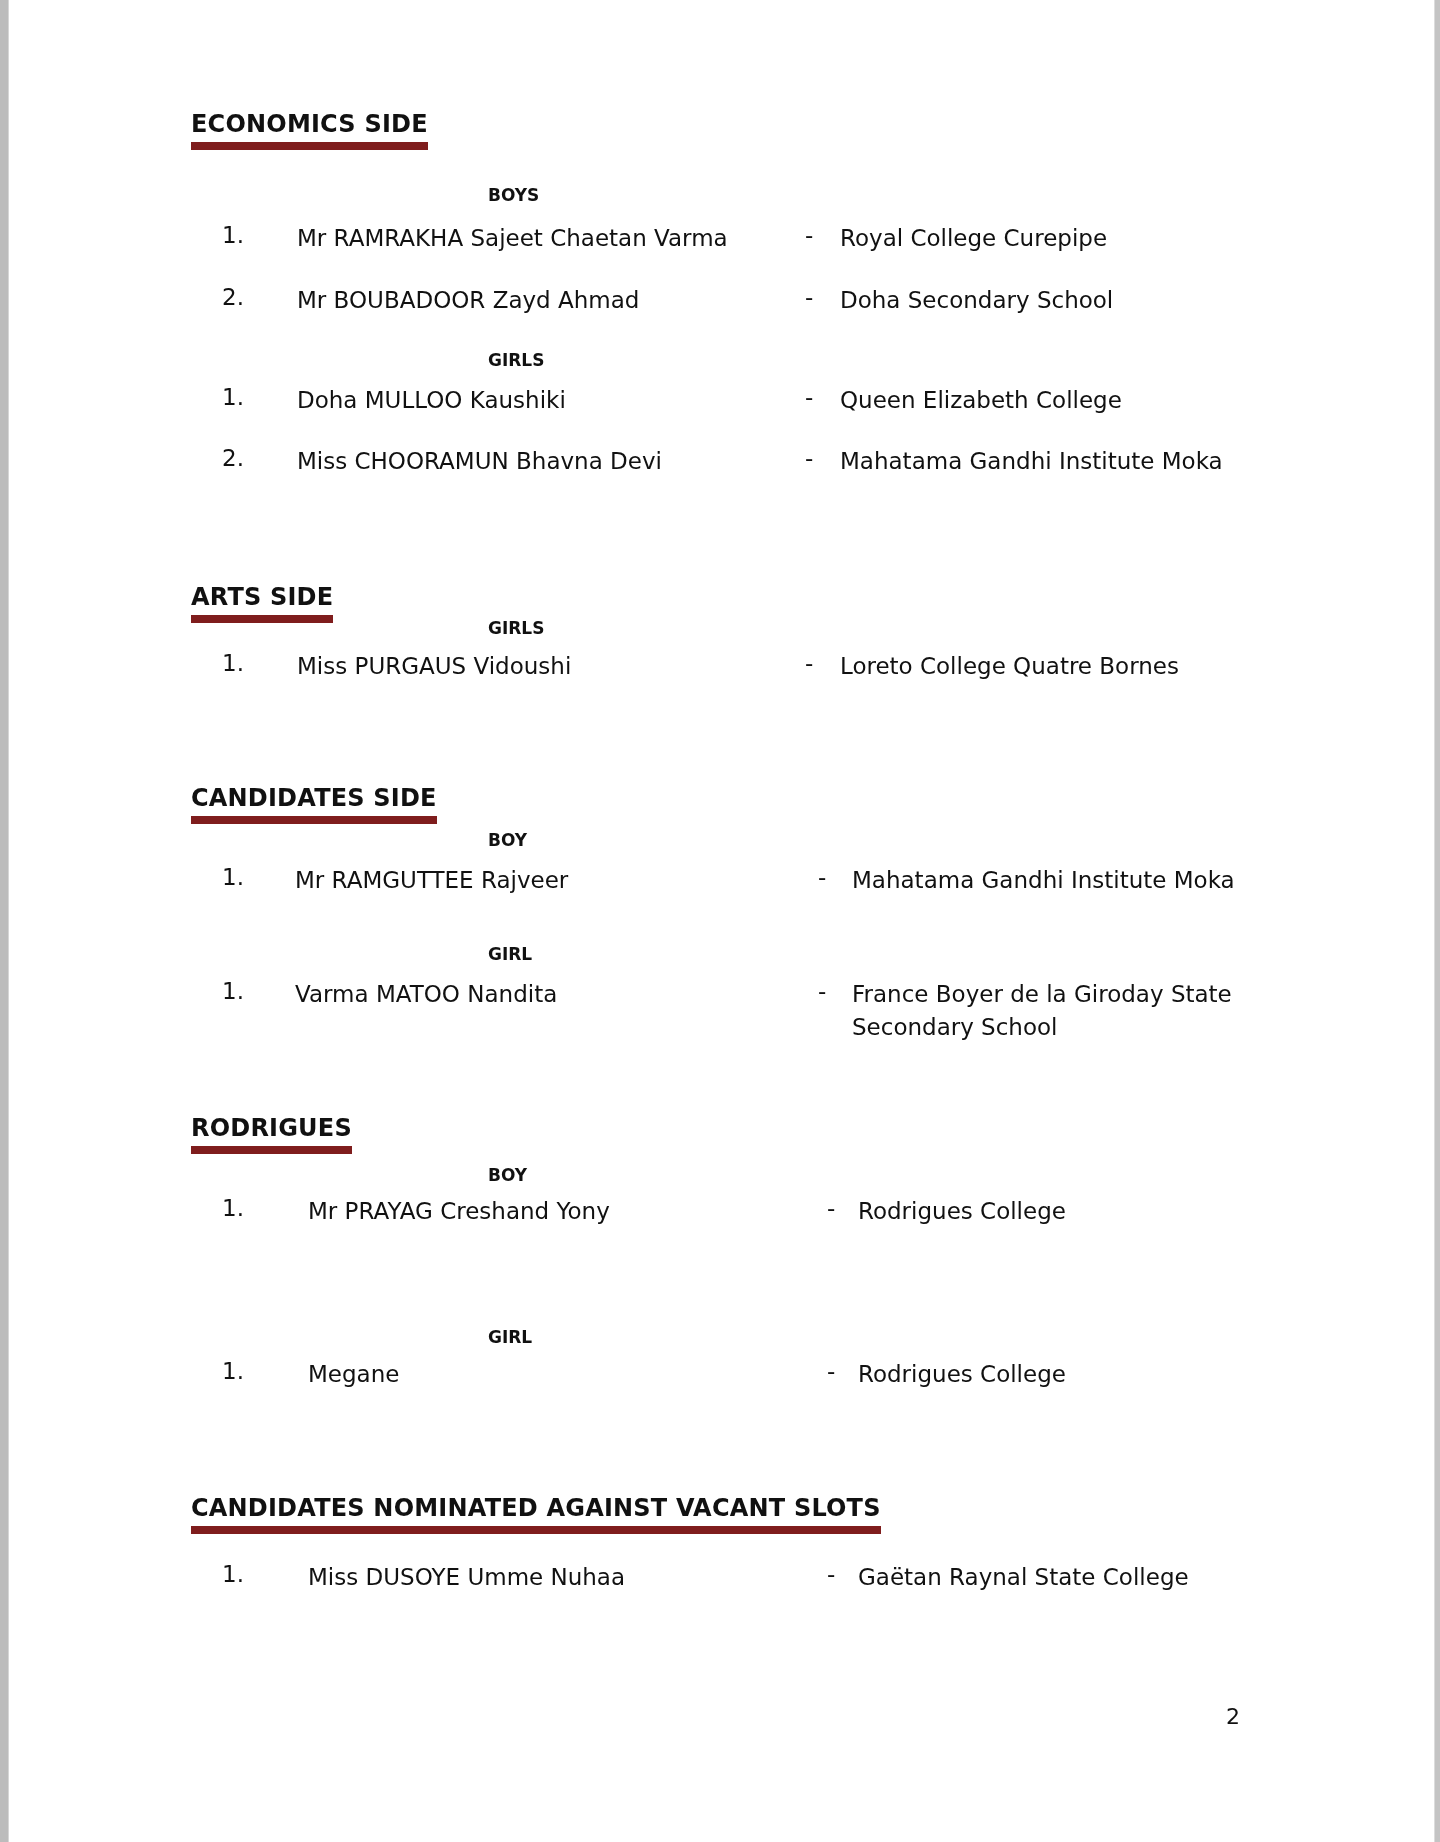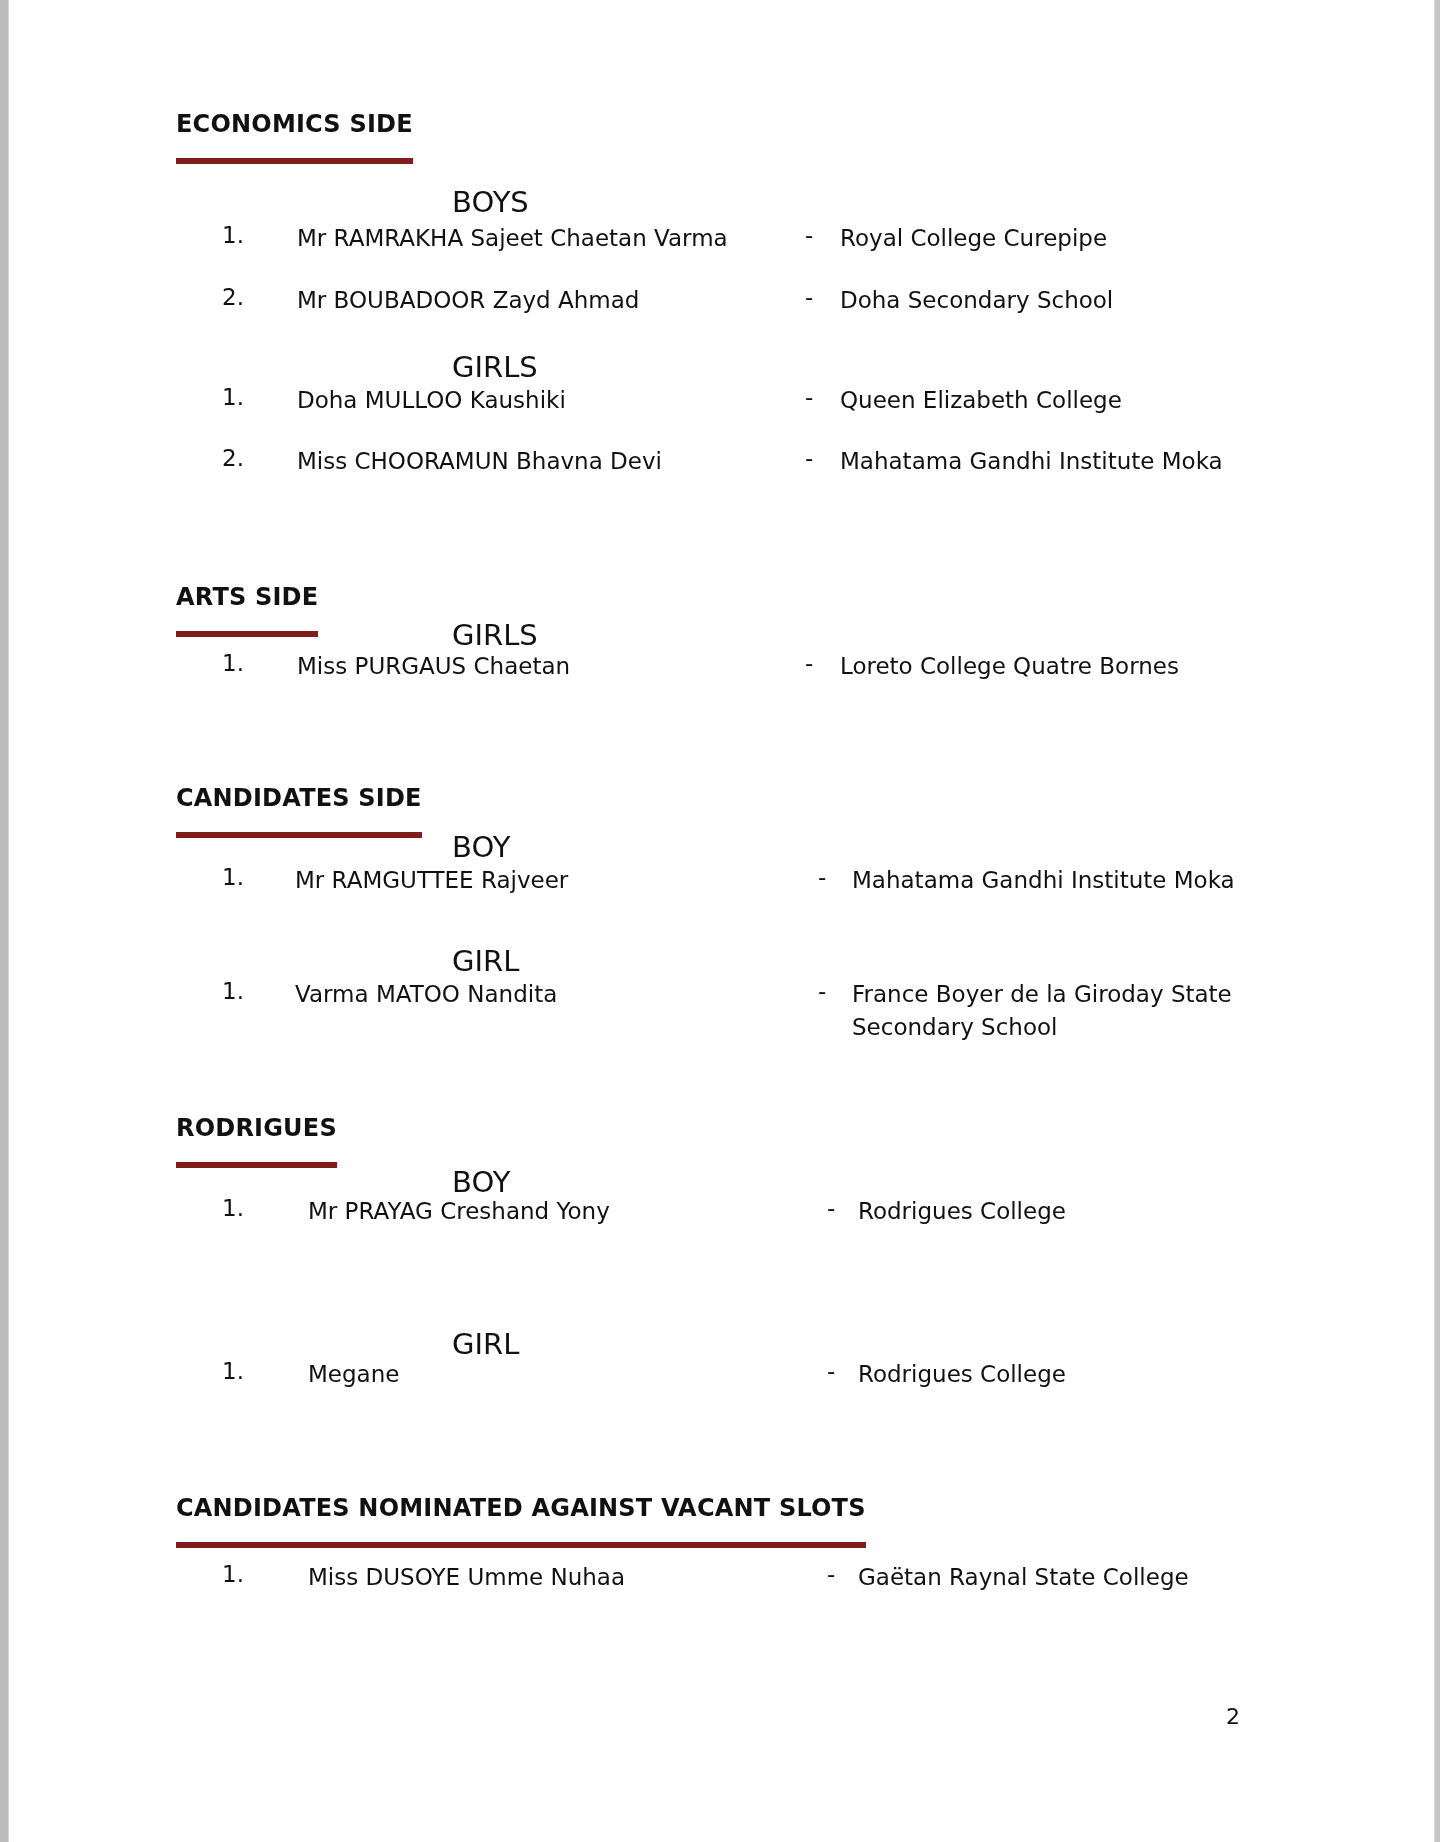--- a/index.html
+++ b/index.html
@@ -14,28 +14,28 @@
   .edge-left{
     position:absolute;left:0;top:0;width:8px;height:1842px;
     background:#bcbcbc;border-right:1px solid #d6d6d6;
   }
   .edge-right{
     position:absolute;right:0;top:0;width:5px;height:1842px;
     background:#c4c4c4;border-left:1px solid #dcdcdc;
   }
   .doc{position:absolute;left:0;top:0;width:1440px;height:1842px;}
   .sec-title{
-    position:absolute;left:176px;
+    position:absolute;left:191px;
     font-size:24px;font-weight:bold;letter-spacing:0.2px;
-    border-bottom:6px solid #7f1d1d;padding-bottom:20px;
+    border-bottom:8px solid #7f1d1d;padding-bottom:4px;
     white-space:nowrap;
   }
   .grp-label{
-    position:absolute;left:452px;
-    font-size:29px;font-weight:normal;white-space:nowrap;
+    position:absolute;left:488px;
+    font-size:17px;font-weight:bold;white-space:nowrap;
   }
   .row{position:absolute;left:0;width:1440px;font-size:23px;}
   .row .num{position:absolute;white-space:nowrap;}
   .row .name{position:absolute;width:500px;}
   .row .dash{position:absolute;white-space:nowrap;}
   .row .school{position:absolute;width:430px;}
   .l{display:block;line-height:33px;}
   
   .pa .num{left:222px;} .pa .name{left:297px;} .pa .dash{left:805px;} .pa .school{left:840px;}
   .pb .num{left:222px;} .pb .name{left:295px;} .pb .dash{left:818px;} .pb .school{left:852px;}
@@ -100,21 +100,21 @@
       </span>
   </div>
 
   <div class="sec-title" style="top:583px">ARTS SIDE</div>
 
   <div class="grp-label" style="top:618px">GIRLS</div>
 
   <div class="row pa" style="top:650px">
     <span class="num">1.</span>
     <span class="name">
-        <span class="l">Miss PURGAUS Chaetan</span>
+        <span class="l">Miss PURGAUS Vidoushi</span>
       </span>
     <span class="dash">-</span>
     <span class="school">
         <span class="l">Loreto College Quatre Bornes</span>
       </span>
   </div>
 
   <div class="sec-title" style="top:784px">CANDIDATES SIDE</div>
 
   <div class="grp-label" style="top:830px">BOY</div>

